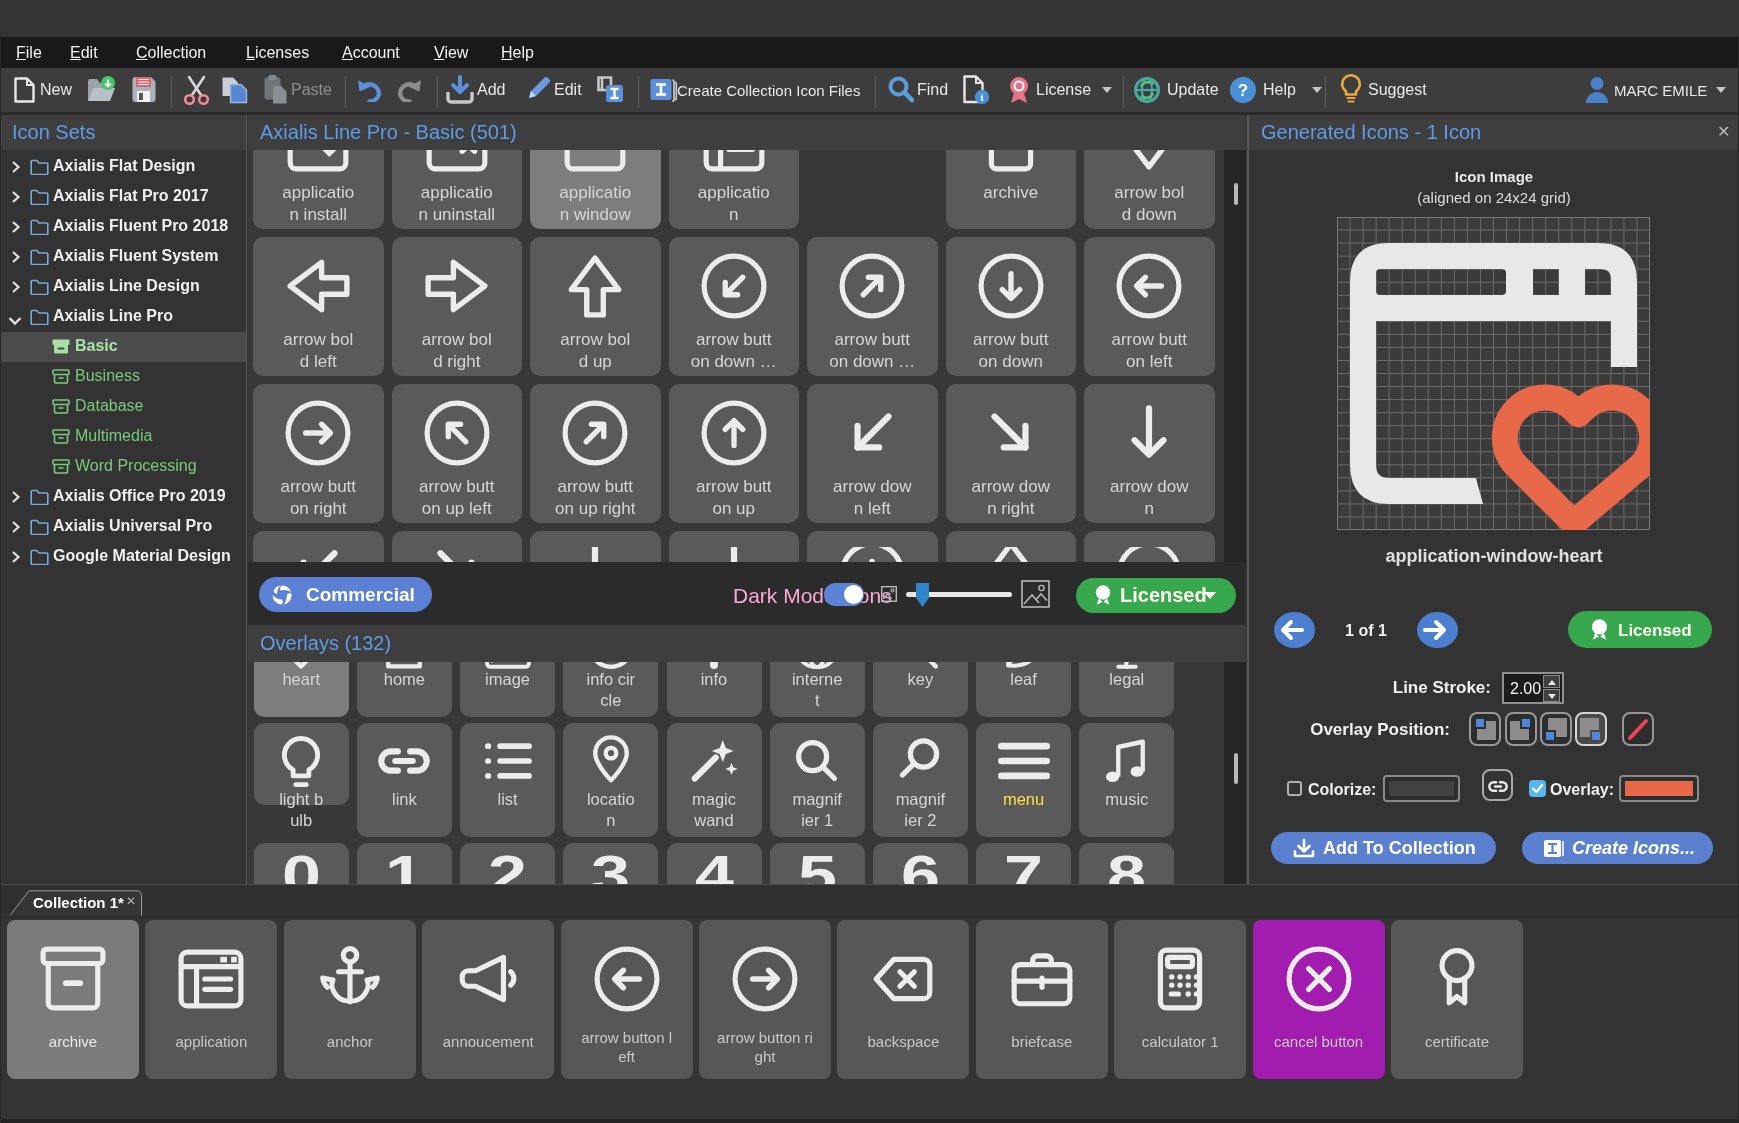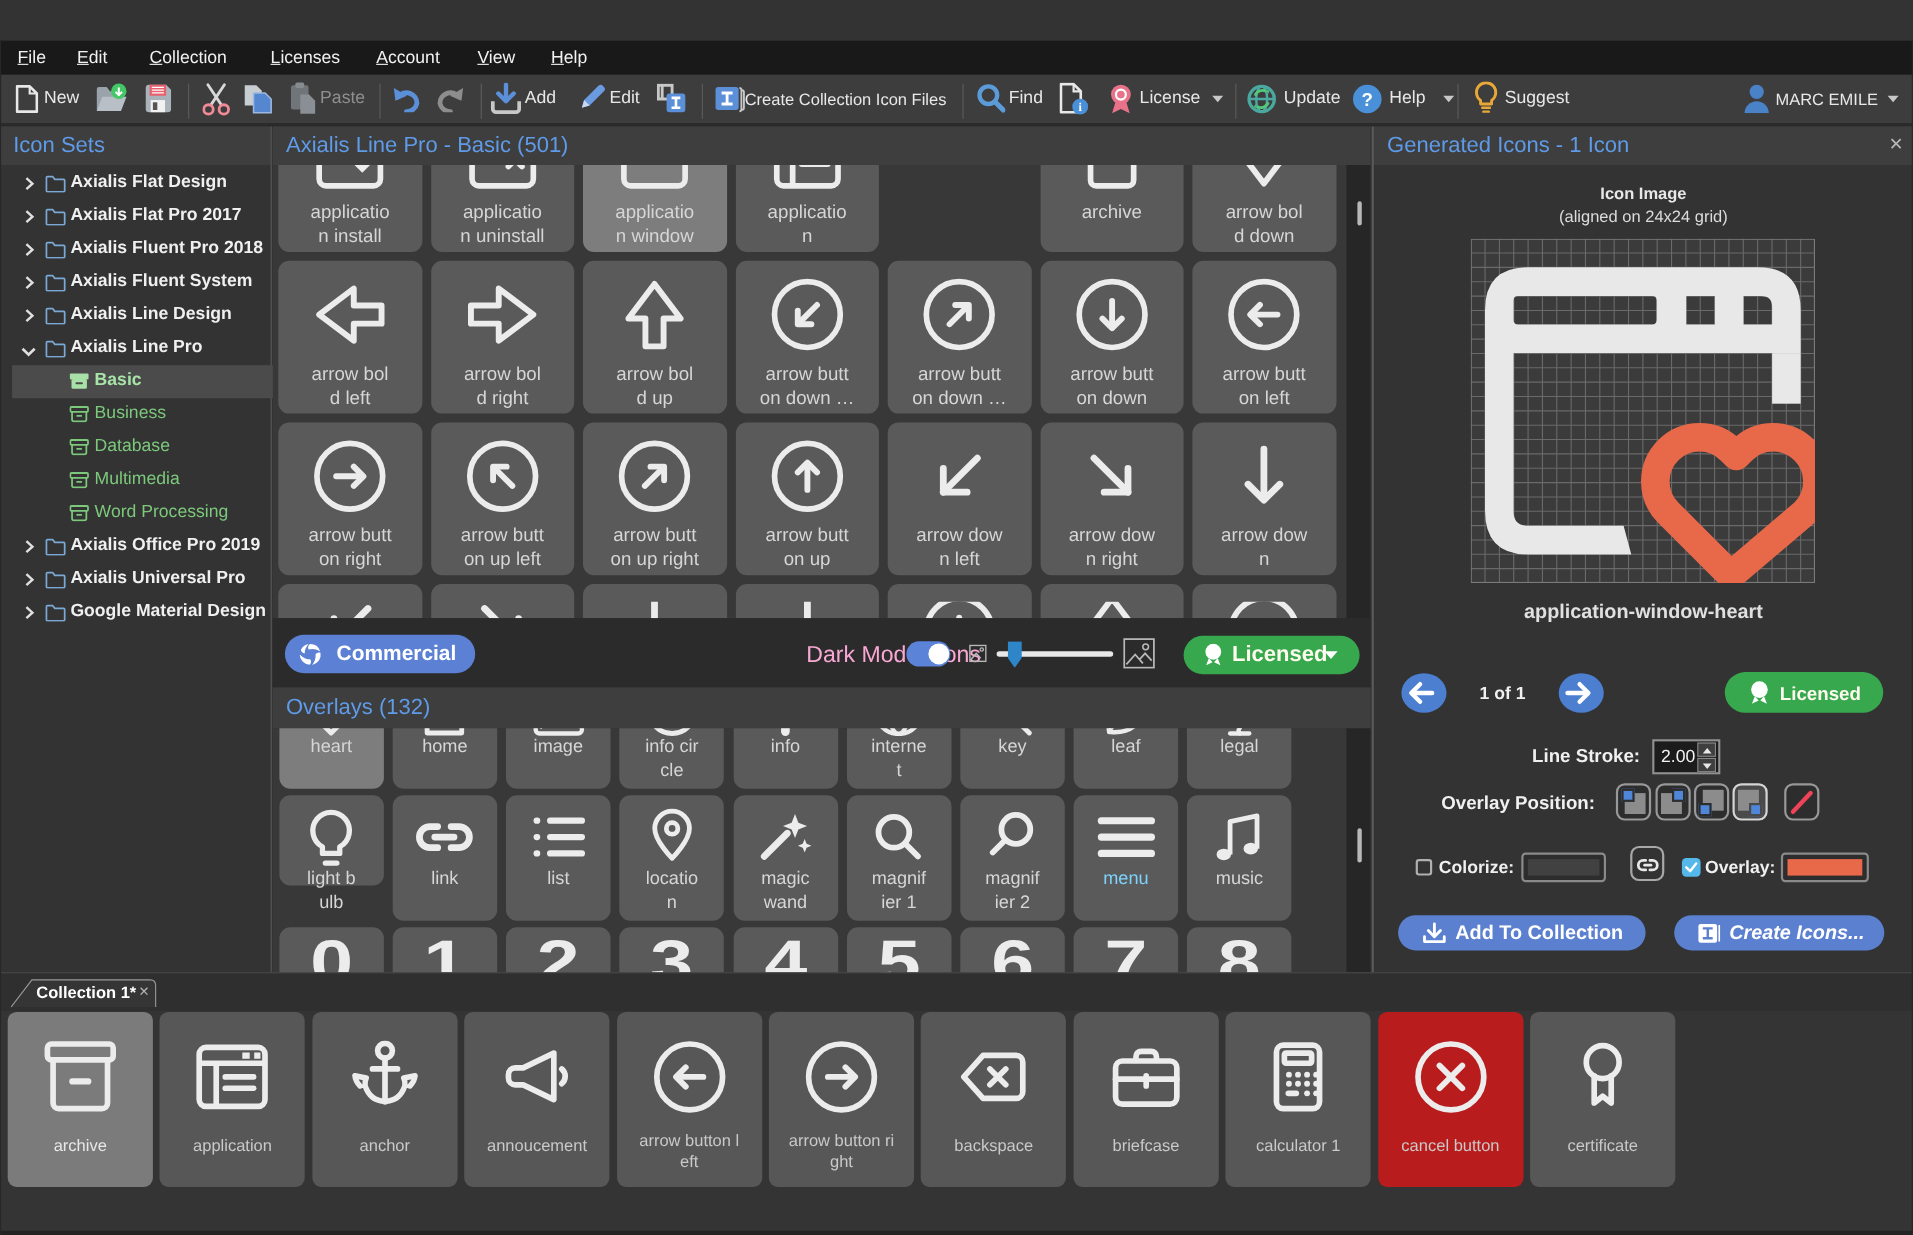--- a/index.html
+++ b/index.html
@@ -6,21 +6,21 @@
 .abs{position:absolute;}
 #app{position:relative;width:1739px;height:1123px;background:#333;}
 .hdr{background:#3e3e3e;color:#5f9be8;font-size:20px;line-height:35px;}
 .tile{position:absolute;background:#5a5a5a;border-radius:10px;}
 .tile.sel{background:#7d7d7d;} .tile.sel .tlabel{color:#efefef;}
 .tlabel{position:absolute;left:0;right:0;text-align:center;font-size:17px;line-height:22px;color:#d6d6d6;}
 .sep{position:absolute;top:76px;width:1px;height:32px;background:#5c5c5c;}
 .tbl{position:absolute;top:81px;font-size:16px;color:#e8e8e8;white-space:nowrap;}
 .menuitem{position:absolute;top:44px;font-size:16px;color:#f2f2f2;}
 .blue-pill{position:absolute;background:#5b80d4;border-radius:17.5px;color:#fff;font-weight:bold;}
-.trrow{position:absolute;left:11px;width:246px;height:30px;text-align:right;}
+.trrow{position:absolute;left:0;width:246px;height:30px;text-align:right;}
 .trtxt{position:absolute;top:5px;font-size:16px;font-weight:bold;color:#f0f0f0;white-space:nowrap;}
 .chev{position:absolute;left:10px;top:8px;}
 </style></head><body>
 <div id="app">
 <div class="abs" style="left:0;top:37px;width:1739px;height:31px;background:#191919;"></div>
 <div class="menuitem" style="left:16px;"><span style="text-decoration:underline;">F</span>ile</div>
 <div class="menuitem" style="left:70px;"><span style="text-decoration:underline;">E</span>dit</div>
 <div class="menuitem" style="left:136px;"><span style="text-decoration:underline;">C</span>ollection</div>
 <div class="menuitem" style="left:246px;"><span style="text-decoration:underline;">L</span>icenses</div>
 <div class="menuitem" style="left:342px;"><span style="text-decoration:underline;">A</span>ccount</div>
@@ -783,21 +783,21 @@
         <div class="tlabel" style="top:66px;font-size:16.5px;line-height:21px;color:#d6d6d6;">leaf</div>
       </div>
 <div class="tile" style="left:728.1px;top:60.6px;width:95px;height:114px;">
         <div class="abs" style="left:19.5px;top:10px;"><svg width="56" height="56" viewBox="0 0 64 64" xmlns="http://www.w3.org/2000/svg">
             <g stroke="#ececec" stroke-width="7.5" stroke-linecap="round">
               <path d="M6,15 H58"></path>
               <path d="M6,32 H58"></path>
               <path d="M6,49 H58"></path>
             </g>
           </svg></div>
-        <div class="tlabel" style="top:66px;font-size:16.5px;line-height:21px;color:#7dd3fc;">menu</div>
+        <div class="tlabel" style="top:66px;font-size:16.5px;line-height:21px;color:#fde047;">menu</div>
       </div>
 <div class="tile" style="left:831.3000000000001px;top:-59px;width:95px;height:114px;">
         <div class="abs" style="left:19.5px;top:10px;"><svg width="56" height="56" viewBox="0 0 64 64" xmlns="http://www.w3.org/2000/svg">
             <g transform="translate(0,9.5)">
               <g fill="none" stroke="#ececec" stroke-width="4.5" stroke-linecap="round" stroke-linejoin="round">
                 <path d="M32,10 V46"></path>
                 <path d="M14,18 H50"></path>
                 <path d="M22,52 H42"></path>
                 <path d="M32,46 a5,5 0 0 0 0,6"></path>
                 <path d="M14,18 L8,34 a8,8 0 0 0 14,0 Z"></path>
@@ -1086,21 +1086,21 @@
               <circle cx="40" cy="38" r="2.6"></circle>
               <rect x="21" y="44" width="12" height="5" rx="2.5"></rect>
               <circle cx="40" cy="46.5" r="2.6"></circle>
               <circle cx="48" cy="46.5" r="2.6"></circle>
               <circle cx="48" cy="30" r="2.6"></circle>
               <circle cx="48" cy="38" r="2.6"></circle>
             </g>
           </svg></div>
         <div class="tlabel" style="top:112px;font-size:15px;line-height:19px;color:#c9c9c9;">calculator 1</div>
       </div>
-<div class="tile" style="left:1252.6000000000001px;top:1px;width:132px;height:159px;background:#b91c1c;border-radius:8px;">
+<div class="tile" style="left:1252.6000000000001px;top:1px;width:132px;height:159px;background:#a21caf;border-radius:8px;">
         <div class="abs" style="left:33px;top:26px;"><svg width="66" height="66" viewBox="0 0 64 64" xmlns="http://www.w3.org/2000/svg">
             <circle cx="32" cy="32" r="29" fill="none" stroke="#ececec" stroke-width="5"></circle>
             <g stroke="#ececec" stroke-width="5.2" stroke-linecap="round">
               <path d="M22,22 L42,42"></path>
               <path d="M42,22 L22,42"></path>
             </g>
           </svg></div>
         <div class="tlabel" style="top:112px;font-size:15px;line-height:19px;color:#c9c9c9;">cancel button</div>
       </div>
 <div class="tile" style="left:1391.0px;top:1px;width:132px;height:159px;background:#575757;border-radius:8px;">

